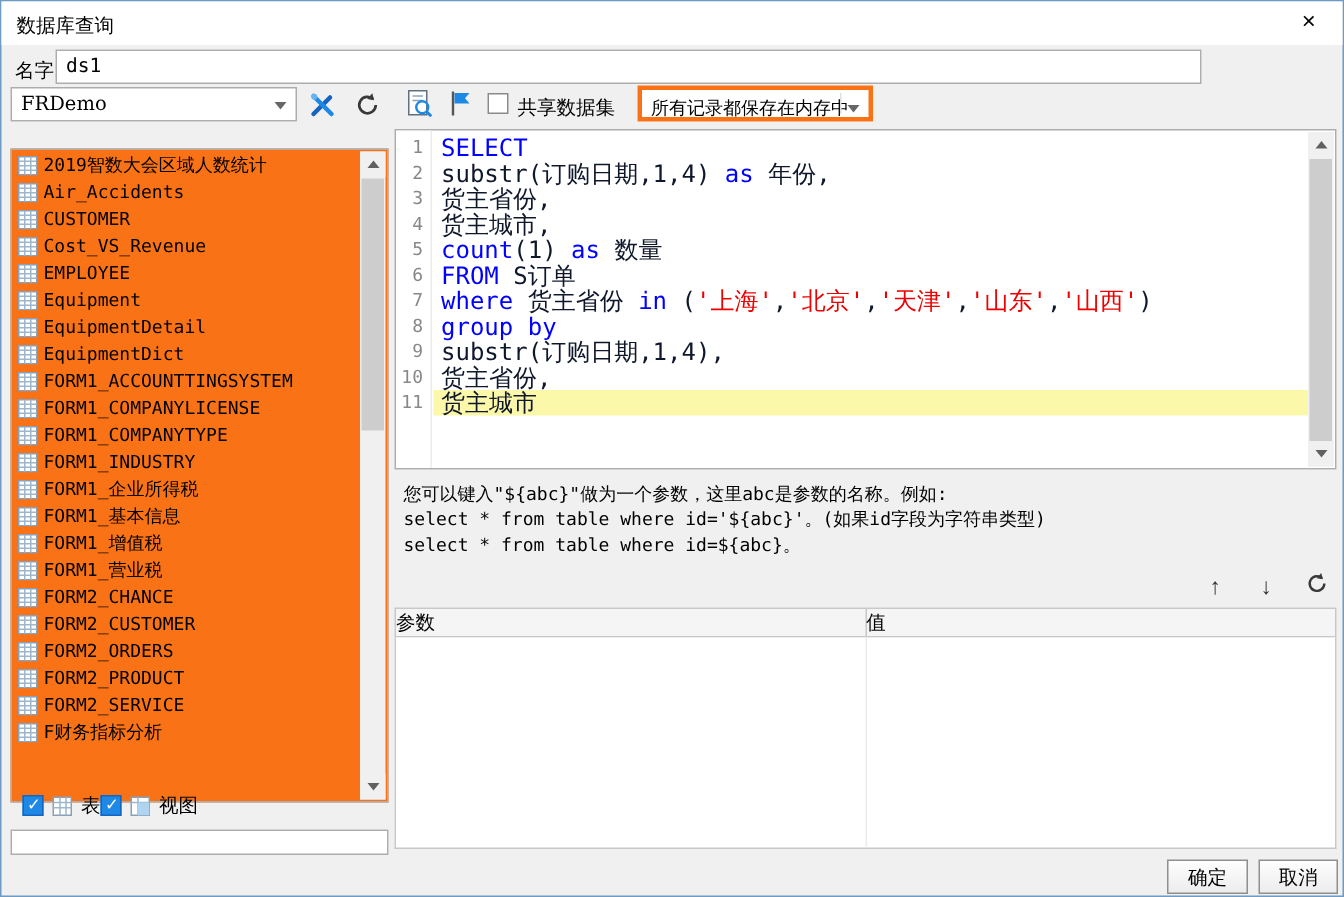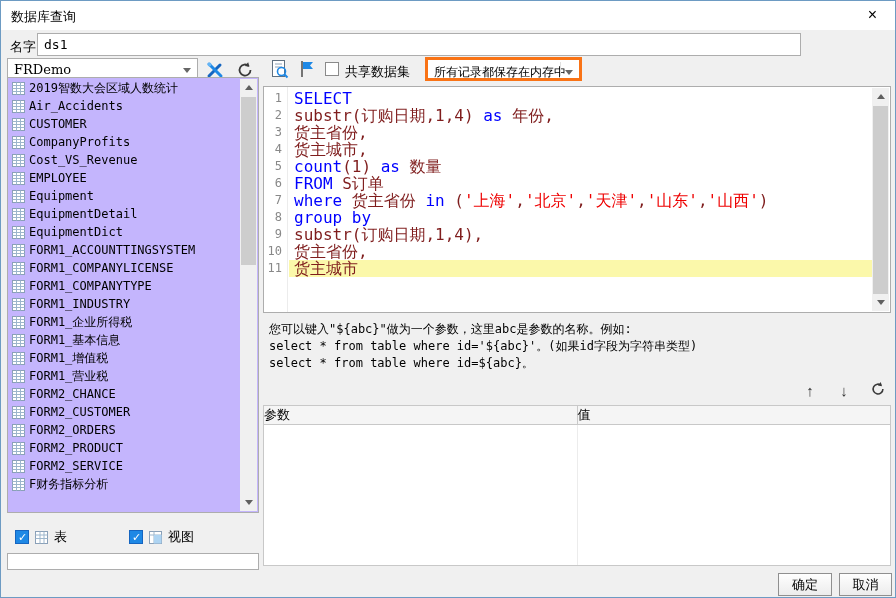--- a/index.html
+++ b/index.html
@@ -17,21 +17,21 @@
   .name-input{position:absolute;left:36px;top:32px;width:764px;height:23px;border:1px solid #adadad;background:#fff;padding:0 6px;font-family:"DejaVu Sans Mono",monospace;font-size:13px;}
 
   
   .conn-combo{position:absolute;left:6px;top:57px;width:191px;height:23px;background:#fff;border:1px solid #adadad;}
   .conn-text{position:absolute;left:6px;top:3px;font-family:"DejaVu Serif",serif;font-size:13px;}
   .combo-arrow{position:absolute;right:6px;top:9px;width:0;height:0;border-left:4px solid transparent;border-right:4px solid transparent;border-top:5px solid #666;}
   .tool-ic{position:absolute;width:24px;height:23px;display:flex;align-items:center;justify-content:center;}
   .ic-config{left:202px;top:57px;}
   .ic-refresh-left{left:232px;top:57px;}
 
-  .table-list{position:absolute;left:6px;top:76px;width:252px;height:436px;background:#c4b5fd;border:1px solid #adadad;overflow:hidden;}
+  .table-list{position:absolute;left:6px;top:98px;width:252px;height:436px;background:#f97316;border:1px solid #adadad;overflow:hidden;}
   .list-inner{position:absolute;left:0;top:0;right:17px;bottom:0;padding-top:1px;}
   .list-item{display:flex;align-items:center;height:18px;padding-left:4px;gap:4px;white-space:nowrap;}
   .item-ic{display:inline-flex;width:13px;height:13px;flex:0 0 13px;}
   .item-tx{font-family:"DejaVu Sans Mono",monospace;font-size:12px;}
 
   
   .vscroll{position:absolute;top:1px;right:1px;bottom:1px;width:17px;background:#f0f0f0;}
   .sb-btn{position:absolute;left:0;width:17px;height:17px;background:#f0f0f0;display:flex;align-items:center;justify-content:center;}
   .sb-up{top:0;}
   .sb-down{bottom:0;}
@@ -41,21 +41,21 @@
   .list-thumb{top:18px;height:168px;}
   .ed-thumb{top:18px;height:188px;}
 
   
   .filter-row{position:absolute;left:6px;top:524px;width:252px;height:24px;display:flex;align-items:center;}
   .cb{width:14px;height:14px;border:1px solid #8a8a8a;background:#fff;display:inline-block;position:relative;flex:0 0 14px;}
   .cb.checked{background:var(--accent);border-color:#1565c0;}
   .cb.checked::after{content:"✓";position:absolute;left:2px;top:-1px;color:#fff;font-size:11px;line-height:14px;}
   .filter-grp{display:flex;align-items:center;gap:5px;}
   .grp-table{margin-left:8px;}
-  .grp-view{margin-left:62px;}
+  .grp-view{}
   .mini-ic{display:inline-flex;width:15px;height:15px;}
   .filter-label{font-size:13px;}
   .left-empty-box{position:absolute;left:6px;top:552px;width:252px;height:17px;background:#fff;border:1px solid #adadad;}
 
   
   .tb-ic{position:absolute;width:24px;height:24px;display:flex;align-items:center;justify-content:center;}
   .ic-preview{left:266px;top:56px;}
   .ic-flag{left:294px;top:56px;}
   .share-cb{position:absolute;left:324px;top:61px;}
   .share-label{position:absolute;left:344px;top:62px;font-size:13px;}
@@ -66,21 +66,21 @@
 
   
   .sql-editor{position:absolute;left:262px;top:85px;width:628px;height:227px;background:#fff;border:1px solid #adadad;overflow:hidden;}
   .gutter{position:absolute;left:0;top:0;bottom:0;width:24px;background:#fff;border-right:1px solid #ececec;padding-top:3px;}
   .ln-num{height:17px;line-height:17px;text-align:right;padding-right:5px;color:#888;font-family:"DejaVu Sans Mono",monospace;font-size:12px;}
   .code{position:absolute;left:25px;top:0;right:17px;bottom:0;padding-top:3px;}
   .code-line{height:17px;line-height:17px;padding-left:5px;font-family:"DejaVu Sans Mono",monospace;font-size:16px;white-space:pre;}
   .code-line.hl{background:var(--hl);}
   .tk-k{color:var(--kw);}
   .tk-s{color:var(--str);}
-  .tk-p{color:#7f1d1d;}
+  .tk-p{color:#0f172a;}
 
   
   .help{position:absolute;left:268px;top:320px;font-family:"DejaVu Sans Mono",monospace;font-size:12px;line-height:17px;}
 
   
   .arrows-row{position:absolute;right:8px;top:380px;display:flex;gap:16px;align-items:center;}
   .arrow-btn{font-size:15px;color:#333;width:18px;text-align:center;}
 
   
   .param-header{position:absolute;left:262px;top:404px;width:628px;height:20px;display:flex;background:#f5f5f5;border:1px solid #c8c8c8;}
@@ -148,29 +148,20 @@
           <span class="item-tx">Air_Accidents</span>
         </div>
         <div class="list-item">
           <span class="item-ic">
             <svg width="13" height="13" viewBox="0 0 13 13">
               <rect x="0.5" y="0.5" width="12" height="12" fill="#fff" stroke="#8aa0b8"></rect>
               <path d="M0.5 3.5 H12.5 M0.5 6.5 H12.5 M0.5 9.5 H12.5 M4.5 0.5 V12.5 M8.5 0.5 V12.5" stroke="#9db6cc" fill="none"></path>
             </svg>
           </span>
           <span class="item-tx">CUSTOMER</span>
-        </div>
-        <div class="list-item">
-          <span class="item-ic">
-            <svg width="13" height="13" viewBox="0 0 13 13">
-              <rect x="0.5" y="0.5" width="12" height="12" fill="#fff" stroke="#8aa0b8"></rect>
-              <path d="M0.5 3.5 H12.5 M0.5 6.5 H12.5 M0.5 9.5 H12.5 M4.5 0.5 V12.5 M8.5 0.5 V12.5" stroke="#9db6cc" fill="none"></path>
-            </svg>
-          </span>
-          <span class="item-tx">CompanyProfits</span>
         </div>
         <div class="list-item">
           <span class="item-ic">
             <svg width="13" height="13" viewBox="0 0 13 13">
               <rect x="0.5" y="0.5" width="12" height="12" fill="#fff" stroke="#8aa0b8"></rect>
               <path d="M0.5 3.5 H12.5 M0.5 6.5 H12.5 M0.5 9.5 H12.5 M4.5 0.5 V12.5 M8.5 0.5 V12.5" stroke="#9db6cc" fill="none"></path>
             </svg>
           </span>
           <span class="item-tx">Cost_VS_Revenue</span>
         </div>

